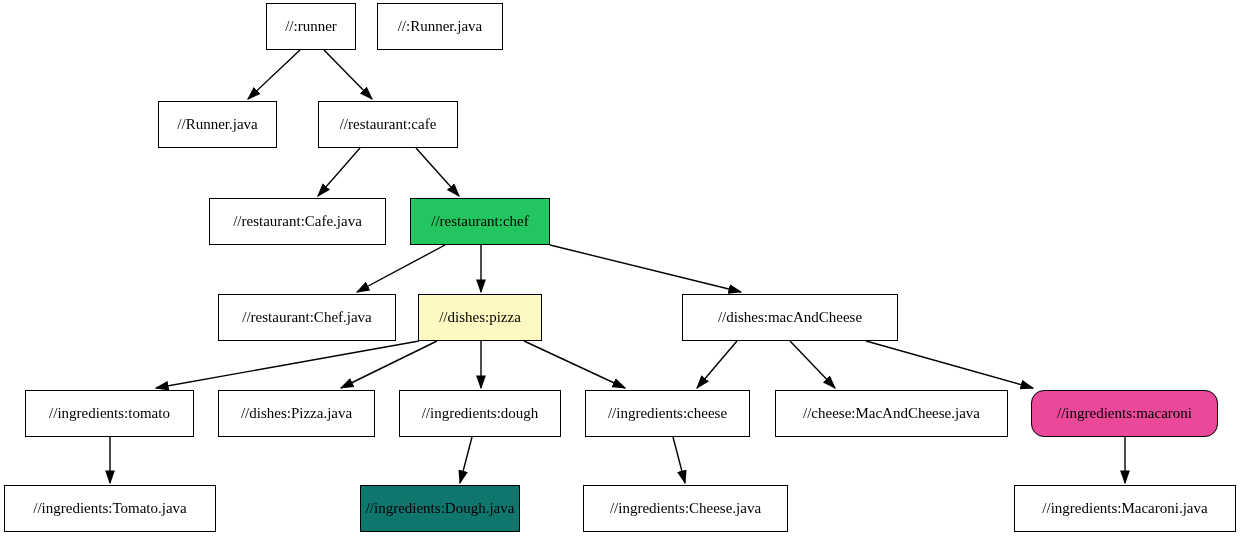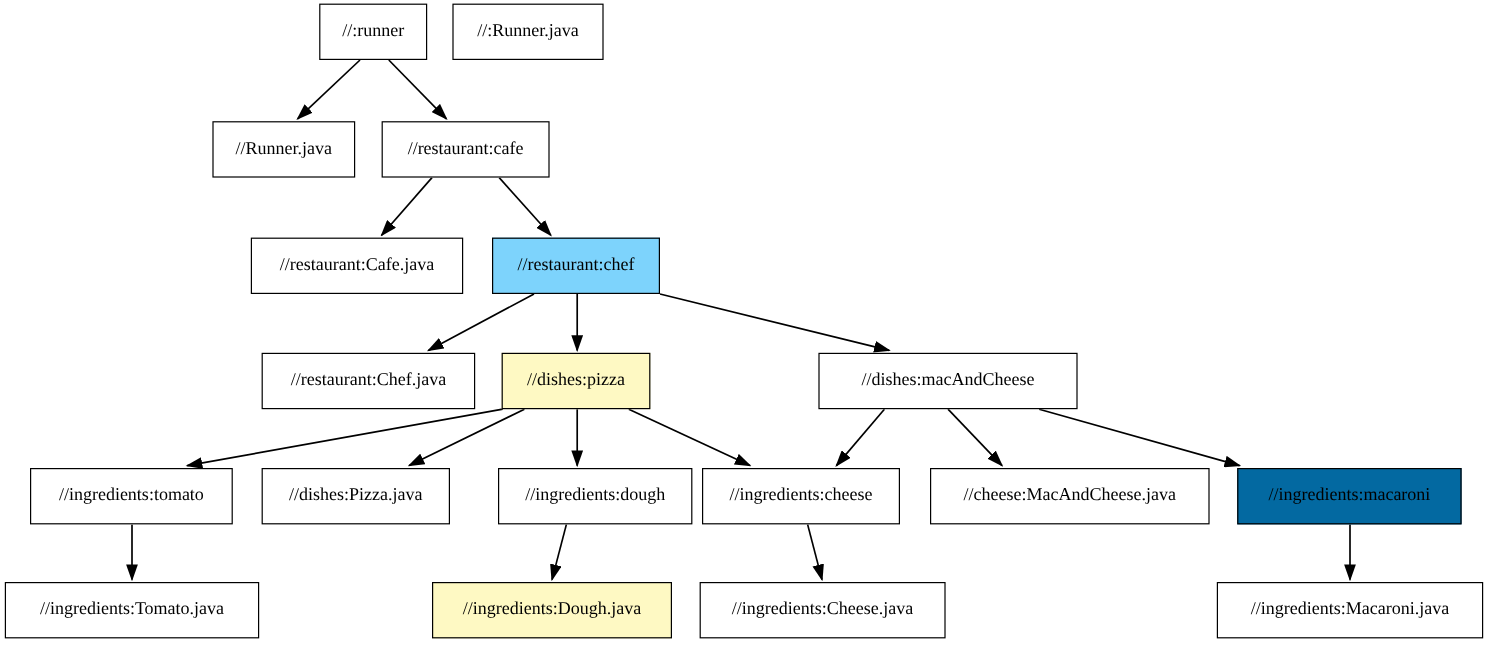--- a/index.html
+++ b/index.html
@@ -72,63 +72,63 @@
         <line x1="1125" y1="437" x2="1125" y2="483" stroke="#000000" stroke-width="1.4" marker-end="url(#arrowhead)"></line>
       </g>
   </svg>
   <div id="node-group">
       <div class="gnode" style="left: 266px; top: 3px; width: 90px; height: 47px; border-color: rgb(0, 0, 0); background: rgb(255, 255, 255);">
         <span class="gnode-label">//:runner</span>
       </div>
       <div class="gnode" style="left: 377px; top: 3px; width: 126px; height: 47px; border-color: rgb(0, 0, 0); background: rgb(255, 255, 255);">
         <span class="gnode-label">//:Runner.java</span>
       </div>
-      <div class="gnode" style="left: 177px; top: 101px; width: 119px; height: 47px; border-color: rgb(0, 0, 0); background: rgb(255, 255, 255);">
+      <div class="gnode" style="left: 158px; top: 101px; width: 119px; height: 47px; border-color: rgb(0, 0, 0); background: rgb(255, 255, 255);">
         <span class="gnode-label">//Runner.java</span>
       </div>
       <div class="gnode" style="left: 318px; top: 101px; width: 140px; height: 47px; border-color: rgb(0, 0, 0); background: rgb(255, 255, 255);">
         <span class="gnode-label">//restaurant:cafe</span>
       </div>
       <div class="gnode" style="left: 209px; top: 198px; width: 177px; height: 47px; border-color: rgb(0, 0, 0); background: rgb(255, 255, 255);">
         <span class="gnode-label">//restaurant:Cafe.java</span>
       </div>
-      <div class="gnode" style="left: 410px; top: 198px; width: 140px; height: 47px; border-color: rgb(0, 0, 0); background: #7dd3fc;">
+      <div class="gnode" style="left: 410px; top: 198px; width: 140px; height: 47px; border-color: rgb(0, 0, 0); background: #22c55e;">
         <span class="gnode-label">//restaurant:chef</span>
       </div>
       <div class="gnode" style="left: 218px; top: 294px; width: 178px; height: 47px; border-color: rgb(0, 0, 0); background: rgb(255, 255, 255);">
         <span class="gnode-label">//restaurant:Chef.java</span>
       </div>
       <div class="gnode" style="left: 418px; top: 294px; width: 124px; height: 47px; border-color: rgb(0, 0, 0); background: #fef9c3;">
         <span class="gnode-label">//dishes:pizza</span>
       </div>
       <div class="gnode" style="left: 682px; top: 294px; width: 216px; height: 47px; border-color: rgb(0, 0, 0); background: rgb(255, 255, 255);">
         <span class="gnode-label">//dishes:macAndCheese</span>
       </div>
       <div class="gnode" style="left: 25px; top: 390px; width: 169px; height: 47px; border-color: rgb(0, 0, 0); background: rgb(255, 255, 255);">
         <span class="gnode-label">//ingredients:tomato</span>
       </div>
       <div class="gnode" style="left: 218px; top: 390px; width: 157px; height: 47px; border-color: rgb(0, 0, 0); background: rgb(255, 255, 255);">
         <span class="gnode-label">//dishes:Pizza.java</span>
       </div>
-      <div class="gnode" style="left: 415px; top: 390px; width: 162px; height: 47px; border-color: rgb(0, 0, 0); background: rgb(255, 255, 255);">
+      <div class="gnode" style="left: 399px; top: 390px; width: 162px; height: 47px; border-color: rgb(0, 0, 0); background: rgb(255, 255, 255);">
         <span class="gnode-label">//ingredients:dough</span>
       </div>
       <div class="gnode" style="left: 585px; top: 390px; width: 165px; height: 47px; border-color: rgb(0, 0, 0); background: rgb(255, 255, 255); font-family: Liberation Serif, serif;">
         <span class="gnode-label">//ingredients:cheese</span>
       </div>
       <div class="gnode" style="left: 775px; top: 390px; width: 233px; height: 47px; border-color: rgb(0, 0, 0); background: rgb(255, 255, 255);">
         <span class="gnode-label">//cheese:MacAndCheese.java</span>
       </div>
-      <div class="gnode" style="left: 1031px; top: 390px; width: 187px; height: 47px; border-color: rgb(0, 0, 0); background: #0369a1;">
+      <div class="gnode" style="left: 1031px; top: 390px; width: 187px; height: 47px; border-color: rgb(0, 0, 0); background: #ec4899; border-radius: 13px;">
         <span class="gnode-label">//ingredients:macaroni</span>
       </div>
       <div class="gnode" style="left: 4px; top: 485px; width: 212px; height: 47px; border-color: rgb(0, 0, 0); background: rgb(255, 255, 255);">
         <span class="gnode-label">//ingredients:Tomato.java</span>
       </div>
-      <div class="gnode" style="left: 360px; top: 485px; width: 200px; height: 47px; border-color: rgb(0, 0, 0); background: #fef9c3; justify-content: center;">
+      <div class="gnode" style="left: 360px; top: 485px; width: 160px; height: 47px; border-color: rgb(0, 0, 0); background: #0f766e; justify-content: center;">
         <span class="gnode-label">//ingredients:Dough.java</span>
       </div>
       <div class="gnode" style="left: 583px; top: 485px; width: 205px; height: 47px; border-color: rgb(0, 0, 0); background: rgb(255, 255, 255);">
         <span class="gnode-label">//ingredients:Cheese.java</span>
       </div>
       <div class="gnode" style="left: 1014px; top: 485px; width: 222px; height: 47px; border-color: rgb(0, 0, 0); background: rgb(255, 255, 255);">
         <span class="gnode-label">//ingredients:Macaroni.java</span>
       </div>
     </div>
 </div>

